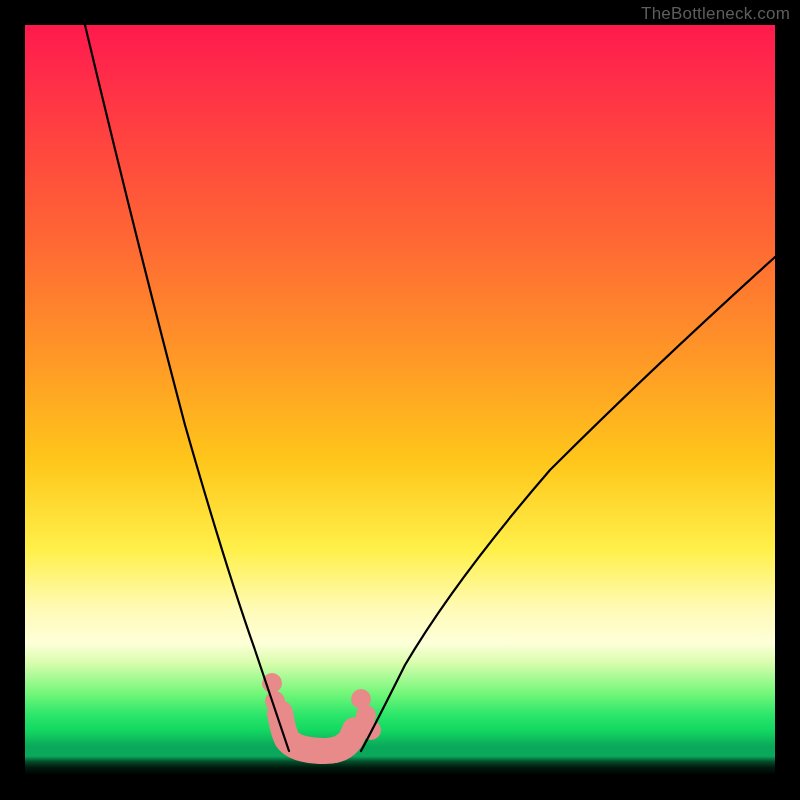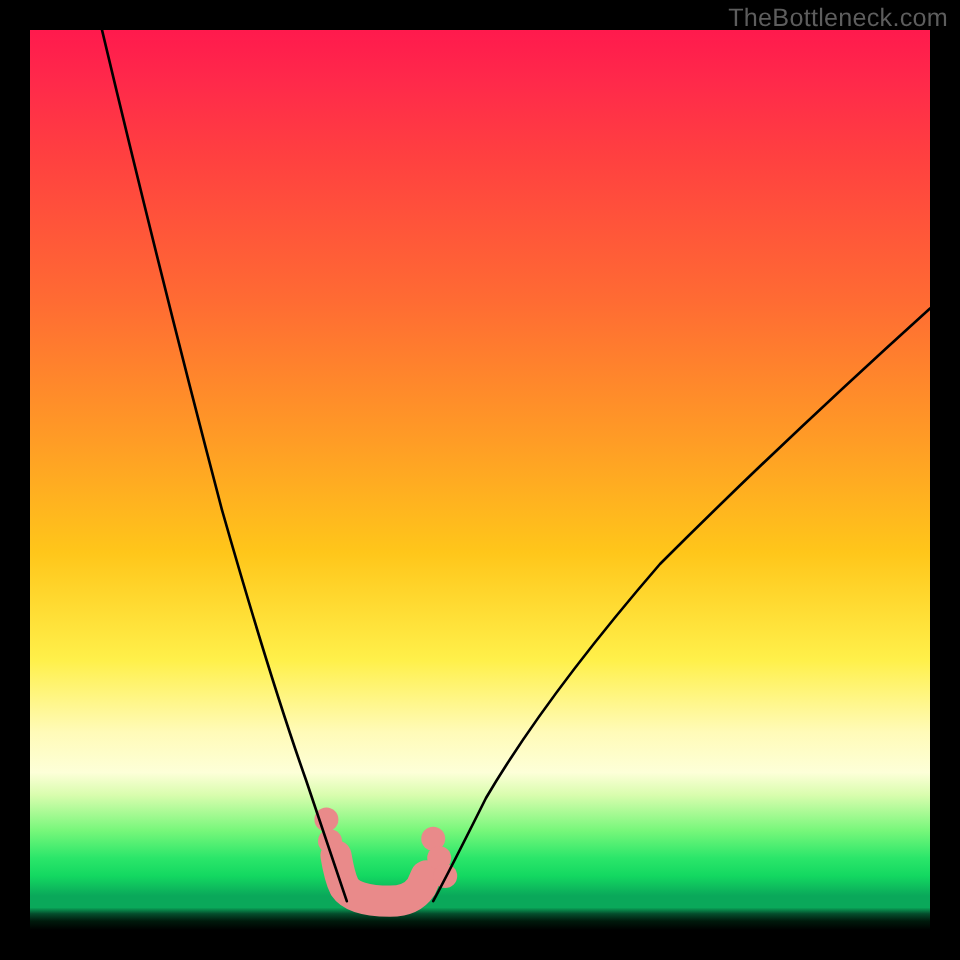--- a/index.html
+++ b/index.html
@@ -46,21 +46,21 @@
       #044d2c 98.2%,
       #001a0c 99%,
       #000000 100%
     );
   }
   .watermark {
     position: absolute;
     top: 4px;
     right: 10px;
     color: #5d5d5d;
-    font-size: 21px;
+    font-size: 17px;
     font-weight: 400;
     letter-spacing: 0.2px;
     user-select: none;
   }
   svg.curves {
     position: absolute;
     left: 0;
     top: 0;
     width: 750px;
     height: 750px;

